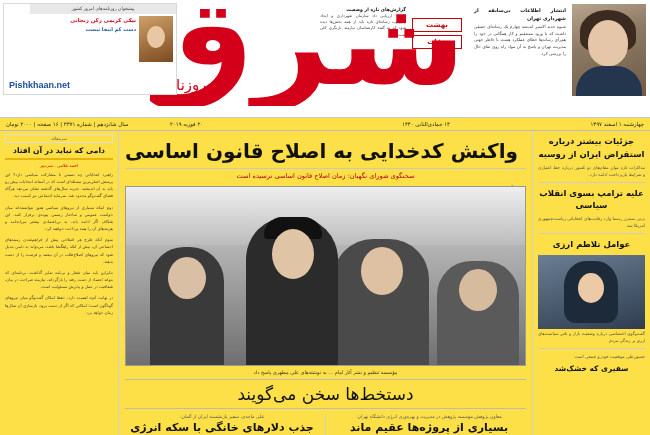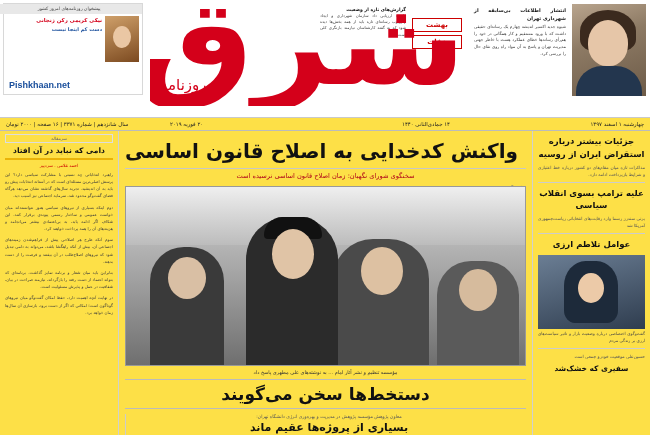--- a/index.html
+++ b/index.html
@@ -81,21 +81,21 @@
     transform: scaleX(1.12);
     transform-origin: right top;
   }
   .masthead .subword {
     position: absolute; left: 10px; bottom: 12px;
     font-size: 15px; color: #d4001a; font-weight: normal;
   }
 
   
   .promo {
-    position: absolute; top: 3px; left: 3px; width: 140px; height: 92px;
+    position: absolute; top: 3px; left: 3px; width: 174px; height: 92px;
     border: 1px solid #d8d8d8; background: #fff;
   }
   .promo .pbar {
     position: absolute; top: 0; right: 0; width: 146px; height: 10px;
     background: #e8e8e8; font-size: 4.5px; color: #444; text-align: center;
     line-height: 10px;
   }
   .promo .pimg {
     position: absolute; top: 12px; right: 3px; width: 34px; height: 46px;
     background: linear-gradient(160deg,#cfa06a,#7c4a20);
@@ -217,21 +217,21 @@
     background: #5a5a5a; border-radius: 34px 34px 0 0;
   }
   .lead-photo .p4 .h { position: absolute; left: 22px; top: 8px; width: 38px; height: 42px; border-radius: 50%; background: #d6bb9d; }
   .photo-cap {
     font-size: 5px; color: #333; text-align: center; margin-top: 3px;
   }
   .band {
     margin-top: 4px; border-top: 1px solid #bbb; border-bottom: 1px solid #bbb;
     padding: 4px 0; text-align: center;
   }
-  .band-title { font-size: 17px; font-weight: bold; color: #111; }
+  .band-title { font-size: 17px; font-weight: normal; color: #111; }
   .lower-row {
     display: flex; direction: rtl; margin-top: 5px; gap: 6px;
   }
   .lower-col { flex: 1; }
   .lower-kicker { font-size: 4.6px; color: #555; text-align: center; margin-bottom: 2px; }
   .lower-title { font-size: 11px; font-weight: bold; color: #111; text-align: center; line-height: 1.35; }
   .lower-sep { width: 1px; background: #ccc; }
 
   
   .col-left {
@@ -355,20 +355,25 @@
         <div class="band-title">دستخط‌ها سخن می‌گویند</div>
       </div>
 
       <div class="lower-row">
         <div class="lower-col">
           <div class="lower-kicker">معاون پژوهش مؤسسه پژوهش در مدیریت و بهره‌وری انرژی دانشگاه تهران:</div>
           <div class="lower-title">بسیاری از پروژه‌ها عقیم ماند</div>
 
         </div>
         <div class="lower-sep"></div>
+        <div class="lower-col">
+          <div class="lower-kicker">علی ماجدی، سفیر بازنشسته ایران از آلمان:</div>
+          <div class="lower-title">جذب دلارهای خانگی با سکه انرژی</div>
+
+        </div>
       </div>
     </div>
 
     <div class="col-left">
       <div class="lc-topbar">سرمقاله</div>
       <div class="lc-head">دامی که نباید در آن افتاد</div>
       <div class="lc-byline">احمد غلامی . سردبیر</div>
       <div class="lc-body">
         <p>راهبرد انتخاباتی چه نسبتی با مشارکت سیاسی دارد؟ این پرسش اصلی‌ترین مسئله‌ای است که در آستانه انتخابات پیش رو باید به آن اندیشید. تجربه سال‌های گذشته نشان می‌دهد هرگاه فضای گفت‌وگو محدود شد، سرمایه اجتماعی نیز آسیب دید.</p>
         <p>دوم اینکه بسیاری از نیروهای سیاسی هنوز نتوانسته‌اند میان خواست عمومی و ساختار رسمی پیوندی برقرار کنند. این شکاف اگر ادامه یابد، به بی‌اعتمادی بیشتر می‌انجامد و هزینه‌های آن را همه پرداخت خواهند کرد.</p>

